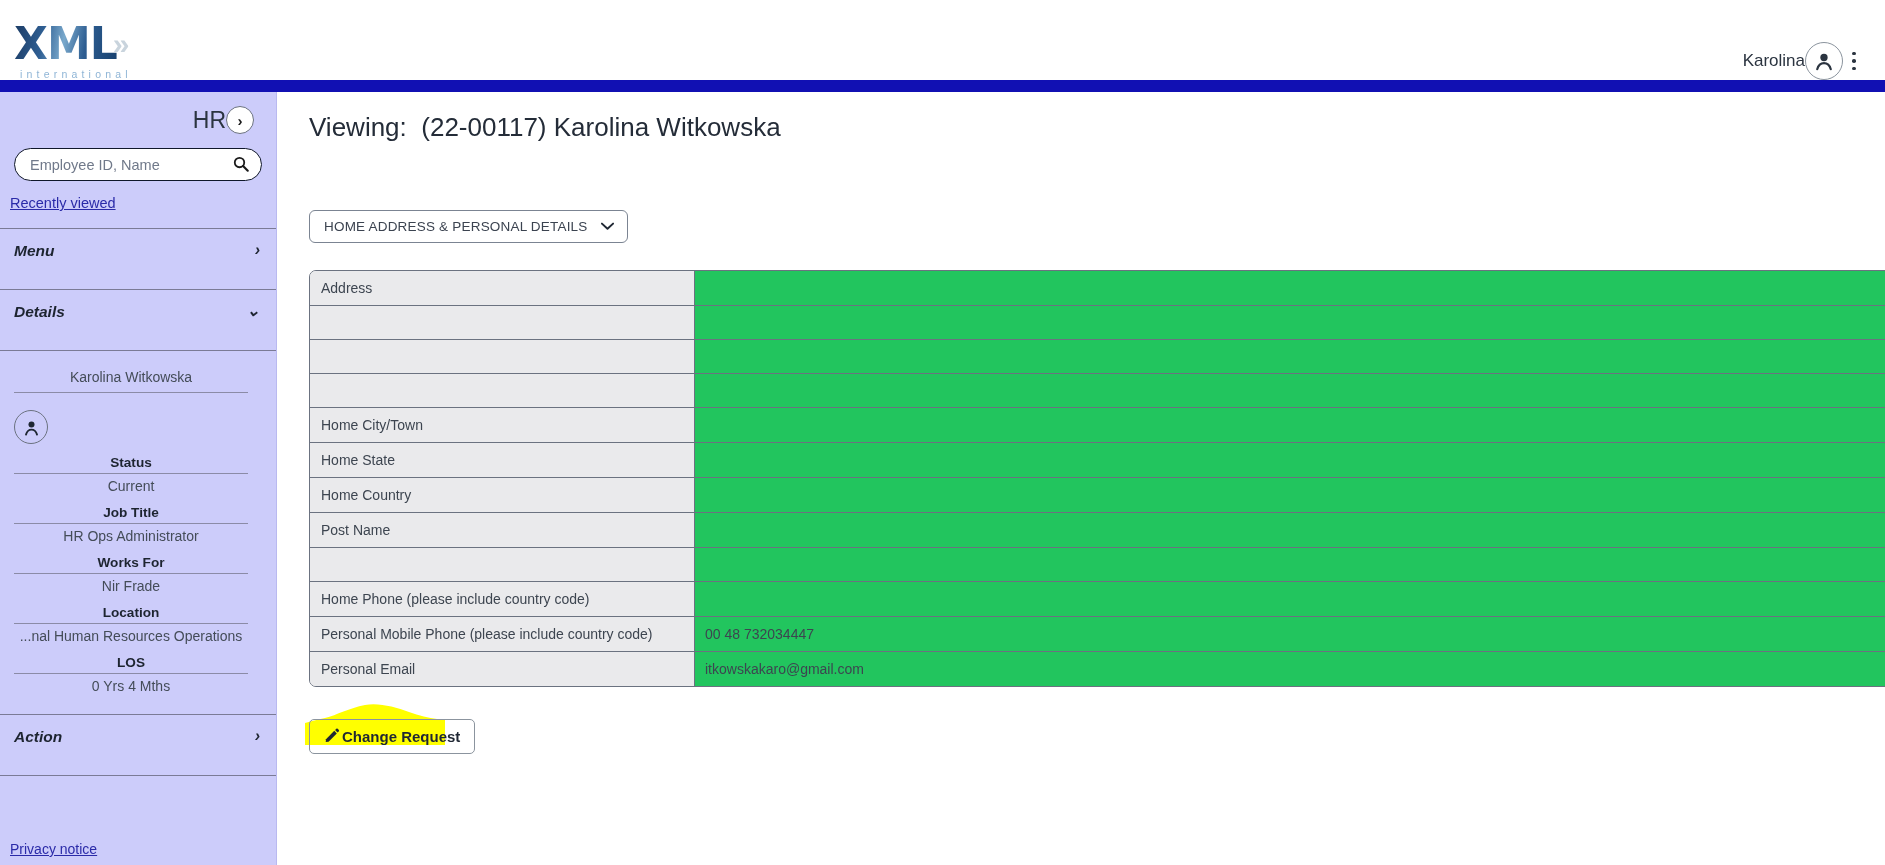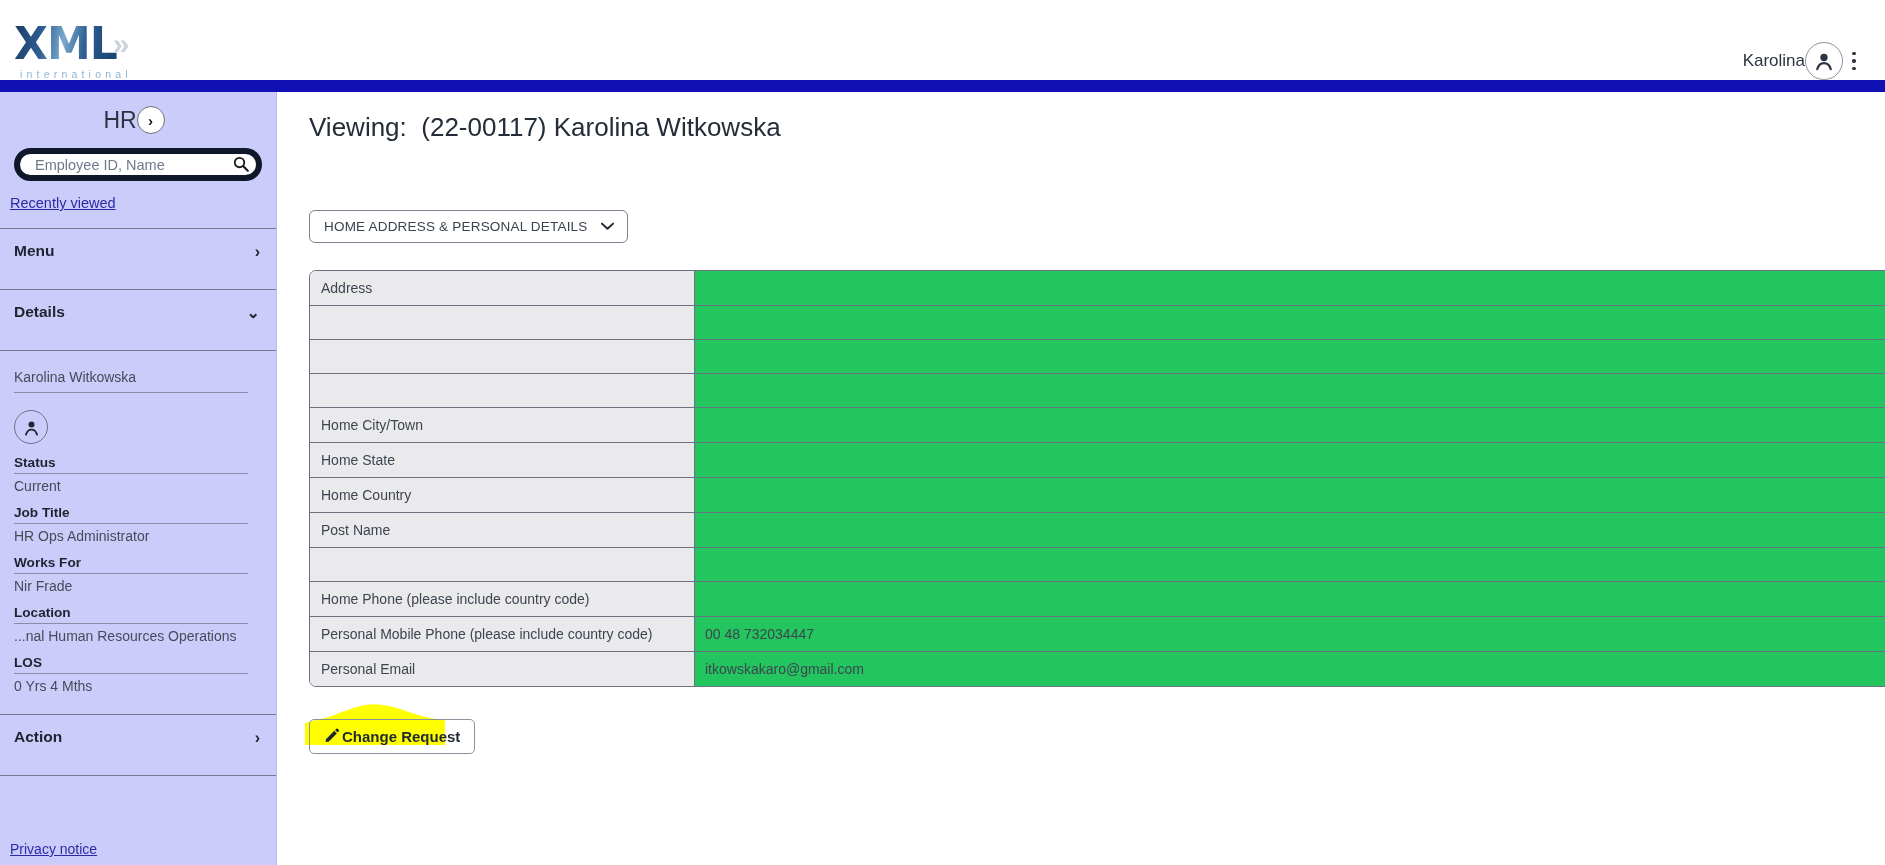--- a/index.html
+++ b/index.html
@@ -60,54 +60,54 @@
     background: #1110b3;
   }
 
   
   .sidebar {
     position: absolute; left: 0; top: 92px; width: 277px; height: 773px;
     background: #ccccfa;
     border-right: 1px solid #b9b9f0;
   }
   .sb-head {
-    display: flex; align-items: center; justify-content: center;
+    display: flex; align-items: center; justify-content: flex-end;
     padding: 14px 22px 4px 14px;
   }
   .sb-title { font-size: 23px; color: #2b3440; font-weight: 400; }
   .sb-round-btn {
     width: 28px; height: 28px; border-radius: 50%;
     background: #ffffff; border: 1px solid #6b7280;
     display: flex; align-items: center; justify-content: center;
     cursor: pointer; font-size: 15px; color: #1a1a1a; font-weight: 700;
   }
   .sb-search-wrap { padding: 10px 14px 0 14px; position: relative; }
   .sb-search {
     width: 100%; height: 33px; border-radius: 17px;
-    border: 6px solid #0f172a; background: #fff;
+    border: 1px solid #0f172a; background: #fff;
     padding: 0 38px 0 15px; font-size: 14.5px; color: #0369a1;
     font-family: "Liberation Sans", sans-serif; outline: none;
   }
   .sb-search::placeholder { color: #70798a; }
   .sb-search-icon {
     position: absolute; right: 26px; top: 17px; pointer-events: none;
   }
   .sb-link {
     display: inline-block; margin: 14px 0 0 10px;
     font-size: 14.5px; color: #2a2aa8; text-decoration: underline; cursor: pointer;
   }
   .sb-divider { height: 1px; background: #7a7a95; margin: 16px 0 0 0; }
   .sb-section {
-    display: flex; align-items: flex-end; justify-content: space-between;
-    padding: 13px 16px 13px 14px; cursor: pointer;
+    display: flex; align-items: flex-start; justify-content: space-between;
+    padding: 13px 16px 13px 14px; cursor: pointer; font-style: italic;
   }
   .sb-section-label { font-size: 15.5px; color: #1d2430; font-weight: 700; }
   .chev { font-size: 16px; color: #1d2430; font-weight: 700; line-height: 1; }
 
-  .sb-details { padding: 18px 28px 6px 14px; }
+  .sb-details { padding: 18px 28px 6px 14px; text-align: center; }
   .sb-name {
     font-size: 14px; color: #444c58; padding-bottom: 7px;
     border-bottom: 1px solid #8b8ba6;
   }
   .sb-avatar {
     width: 34px; height: 34px; border-radius: 50%;
     border: 1.4px solid #6b7280; margin: 17px 0 4px 0;
     display: flex; align-items: center; justify-content: center;
   }
   .sb-field { margin-top: 11px; }

